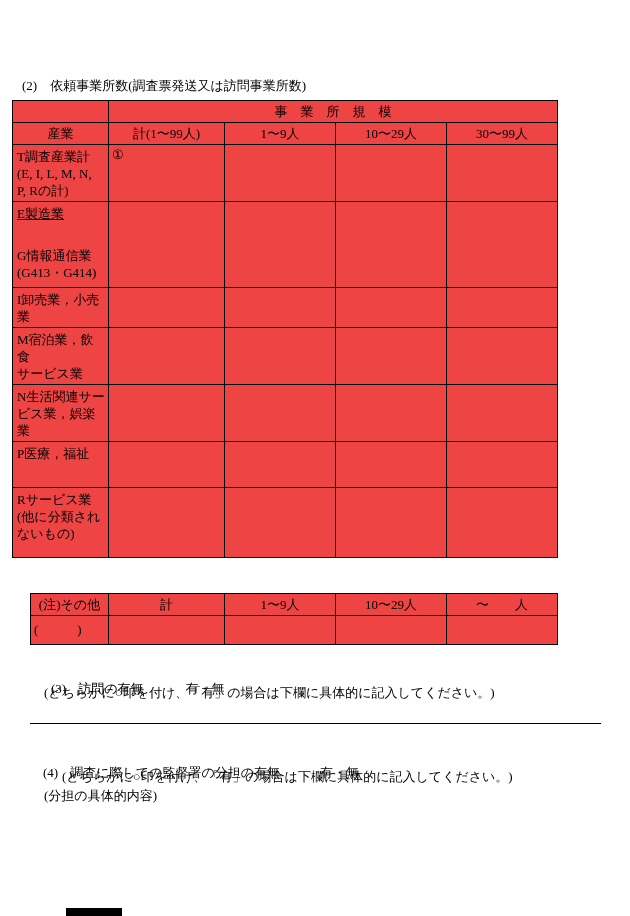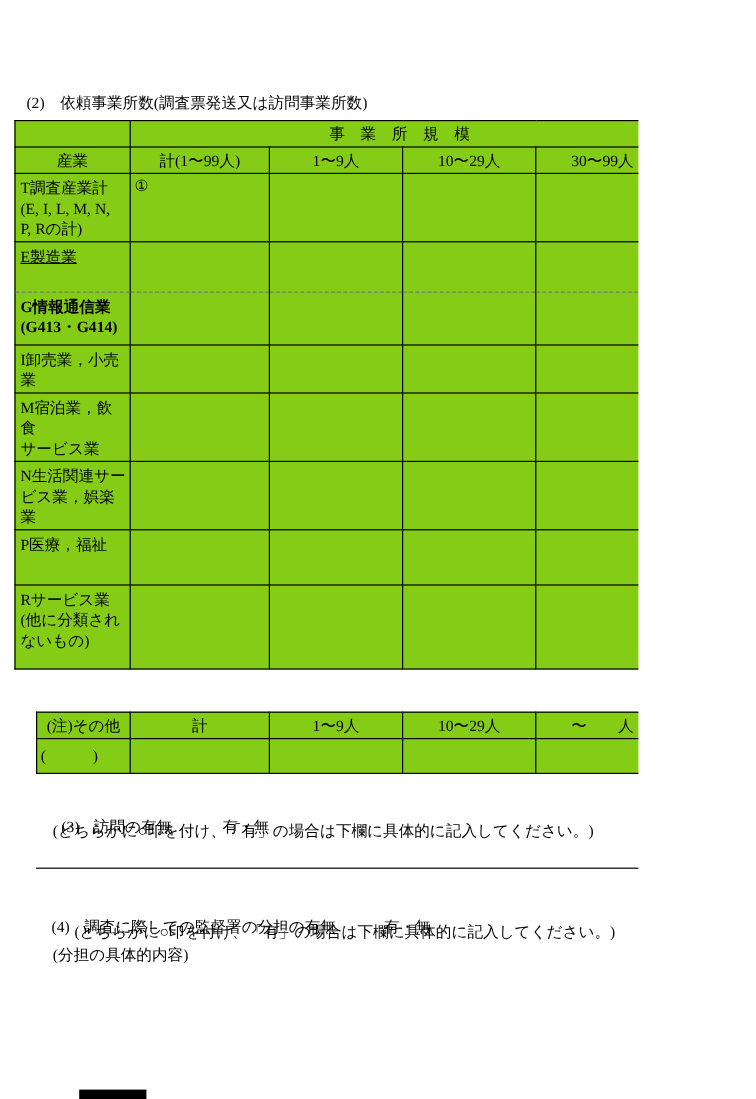--- a/index.html
+++ b/index.html
@@ -2,31 +2,31 @@
 <html><head>
 <meta charset="utf-8">
 <style>
   * { margin:0; padding:0; box-sizing:border-box; }
   html,body { background:#ffffff; }
   body {
     width:630px; height:916px;
     font-family:"Liberation Serif","DejaVu Serif",serif;
     color:#000;
   }
-  .page { position:relative; width:532px; height:916px; background:#fff; overflow:hidden;border-radius:26px; }
+  .page { position:relative; width:630px; height:916px; background:#fff; overflow:hidden;border-radius:26px; }
 
   .heading { position:absolute; left:22px; top:77px; font-size:13px; white-space:pre; }
 
-  table.tbl { border-collapse:collapse; table-layout:fixed; position:absolute; background:#84cc16; }
+  table.tbl { border-collapse:collapse; table-layout:fixed; position:absolute; background:#ef4444; }
   table.tbl td { border:1px solid #000; font-size:13px; vertical-align:top; padding:2px 3px; overflow:hidden; }
   table.tbl td.hdr { text-align:center; vertical-align:middle; padding:1px 2px; white-space:pre; }
   table.tbl td.ind { white-space:pre-line; line-height:17px; padding:3px 2px 2px 4px; }
   table.tbl td.val { text-align:left; }
   td.dashed-b { border-bottom:1px dashed #777 !important;text-decoration:underline; }
-  td.dashed-t { border-top:1px dashed #777 !important;font-weight:bold; }
+  td.dashed-t { border-top:1px dashed #777 !important; }
 
   #main-table { left:12px; top:100px; width:545px; }
   #other-table { left:30px; top:593px; width:527px; }
   #other-table td.fill { vertical-align:middle; white-space:pre; }
 
   .sec { position:absolute; font-size:13px; white-space:pre; }
   .sec .num { display:inline-block; margin-right:12px; }
   .note { position:absolute; font-size:13px; white-space:pre; }
   .write-line { position:absolute; left:30px; top:723px; width:571px; height:0; border-top:1px solid #000; }
   .page-mark { position:absolute; left:66px; top:908px; width:56px; height:8px; background:#000; }

